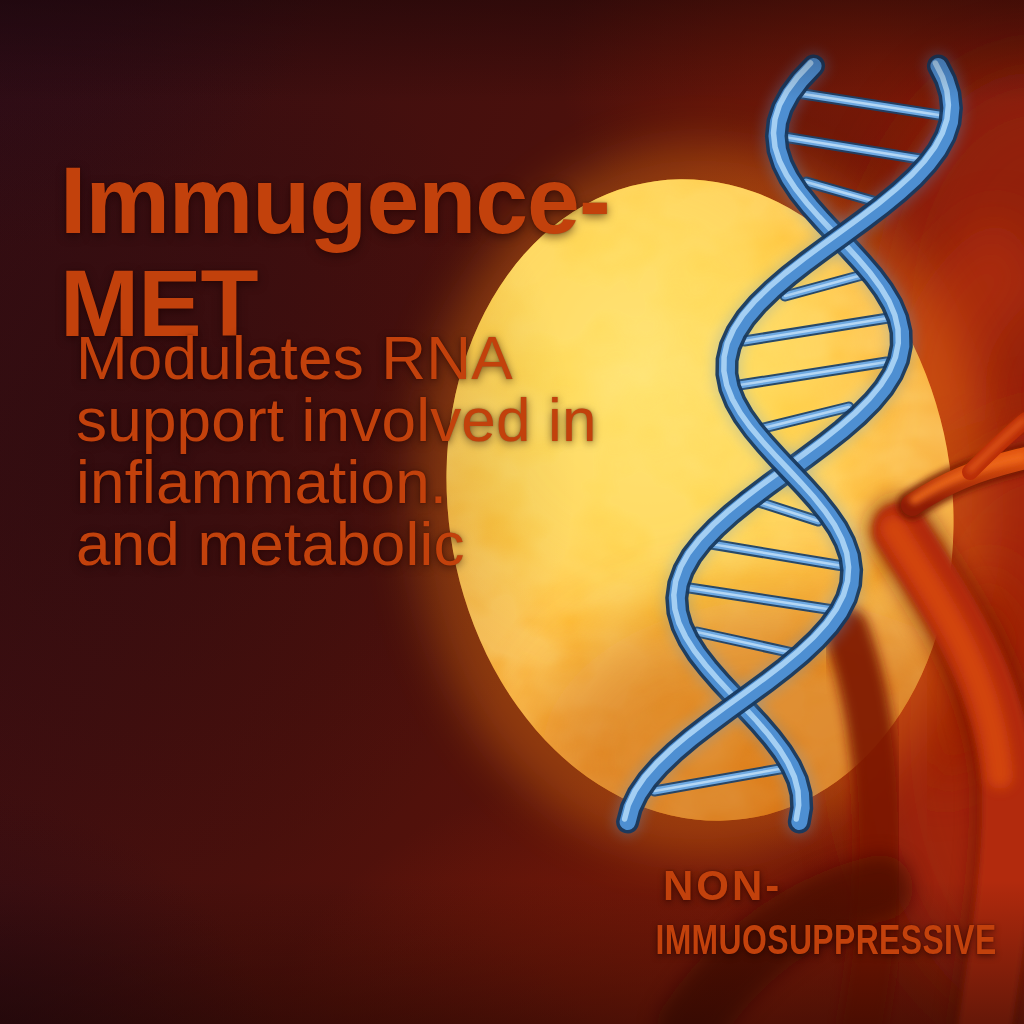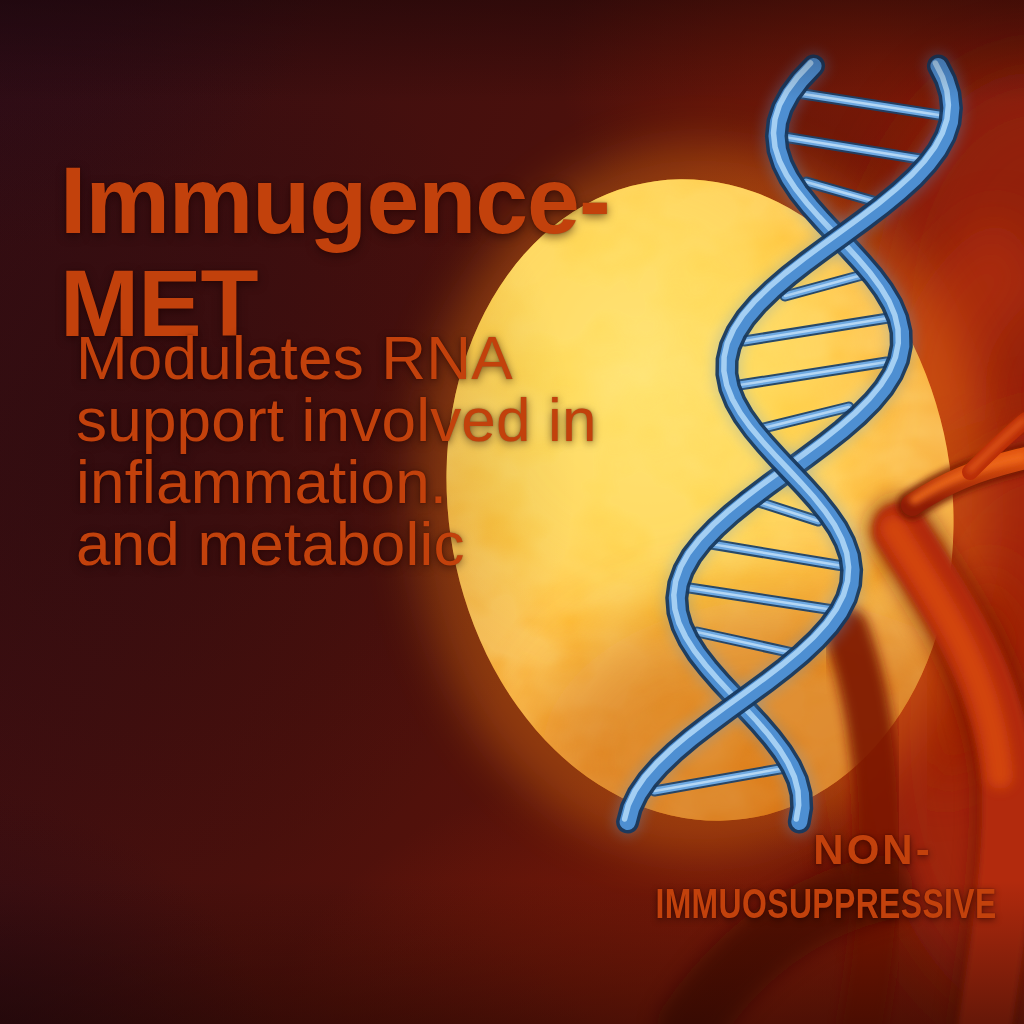--- a/index.html
+++ b/index.html
@@ -36,21 +36,21 @@
   }
   .para{
     position:absolute;left:76px;
     font-size:62px;font-weight:400;line-height:62px;letter-spacing:.2px;
     text-shadow:0 2px 8px rgba(25,0,0,.6),0 0 2px rgba(40,0,0,.35);
     white-space:nowrap;
   }
   .para1{top:327px;}
   .para2{top:690px;}
   .badge{
-    position:absolute;left:605px;top:824px;width:420px;text-align:center;
+    position:absolute;left:605px;top:860px;width:420px;
     text-shadow:0 2px 7px rgba(25,0,0,.6),0 0 2px rgba(40,0,0,.4);
   }
   .badge-line1{font-size:42px;font-weight:700;letter-spacing:3px;line-height:52px;transform:translateX(58px);}
   .badge-line2{font-size:42px;font-weight:700;letter-spacing:.5px;line-height:56px;transform:scaleX(.76);transform-origin:50% 50%;white-space:nowrap;}
 </style>
 </head>
 <body>
 
 <div class="poster">
 

